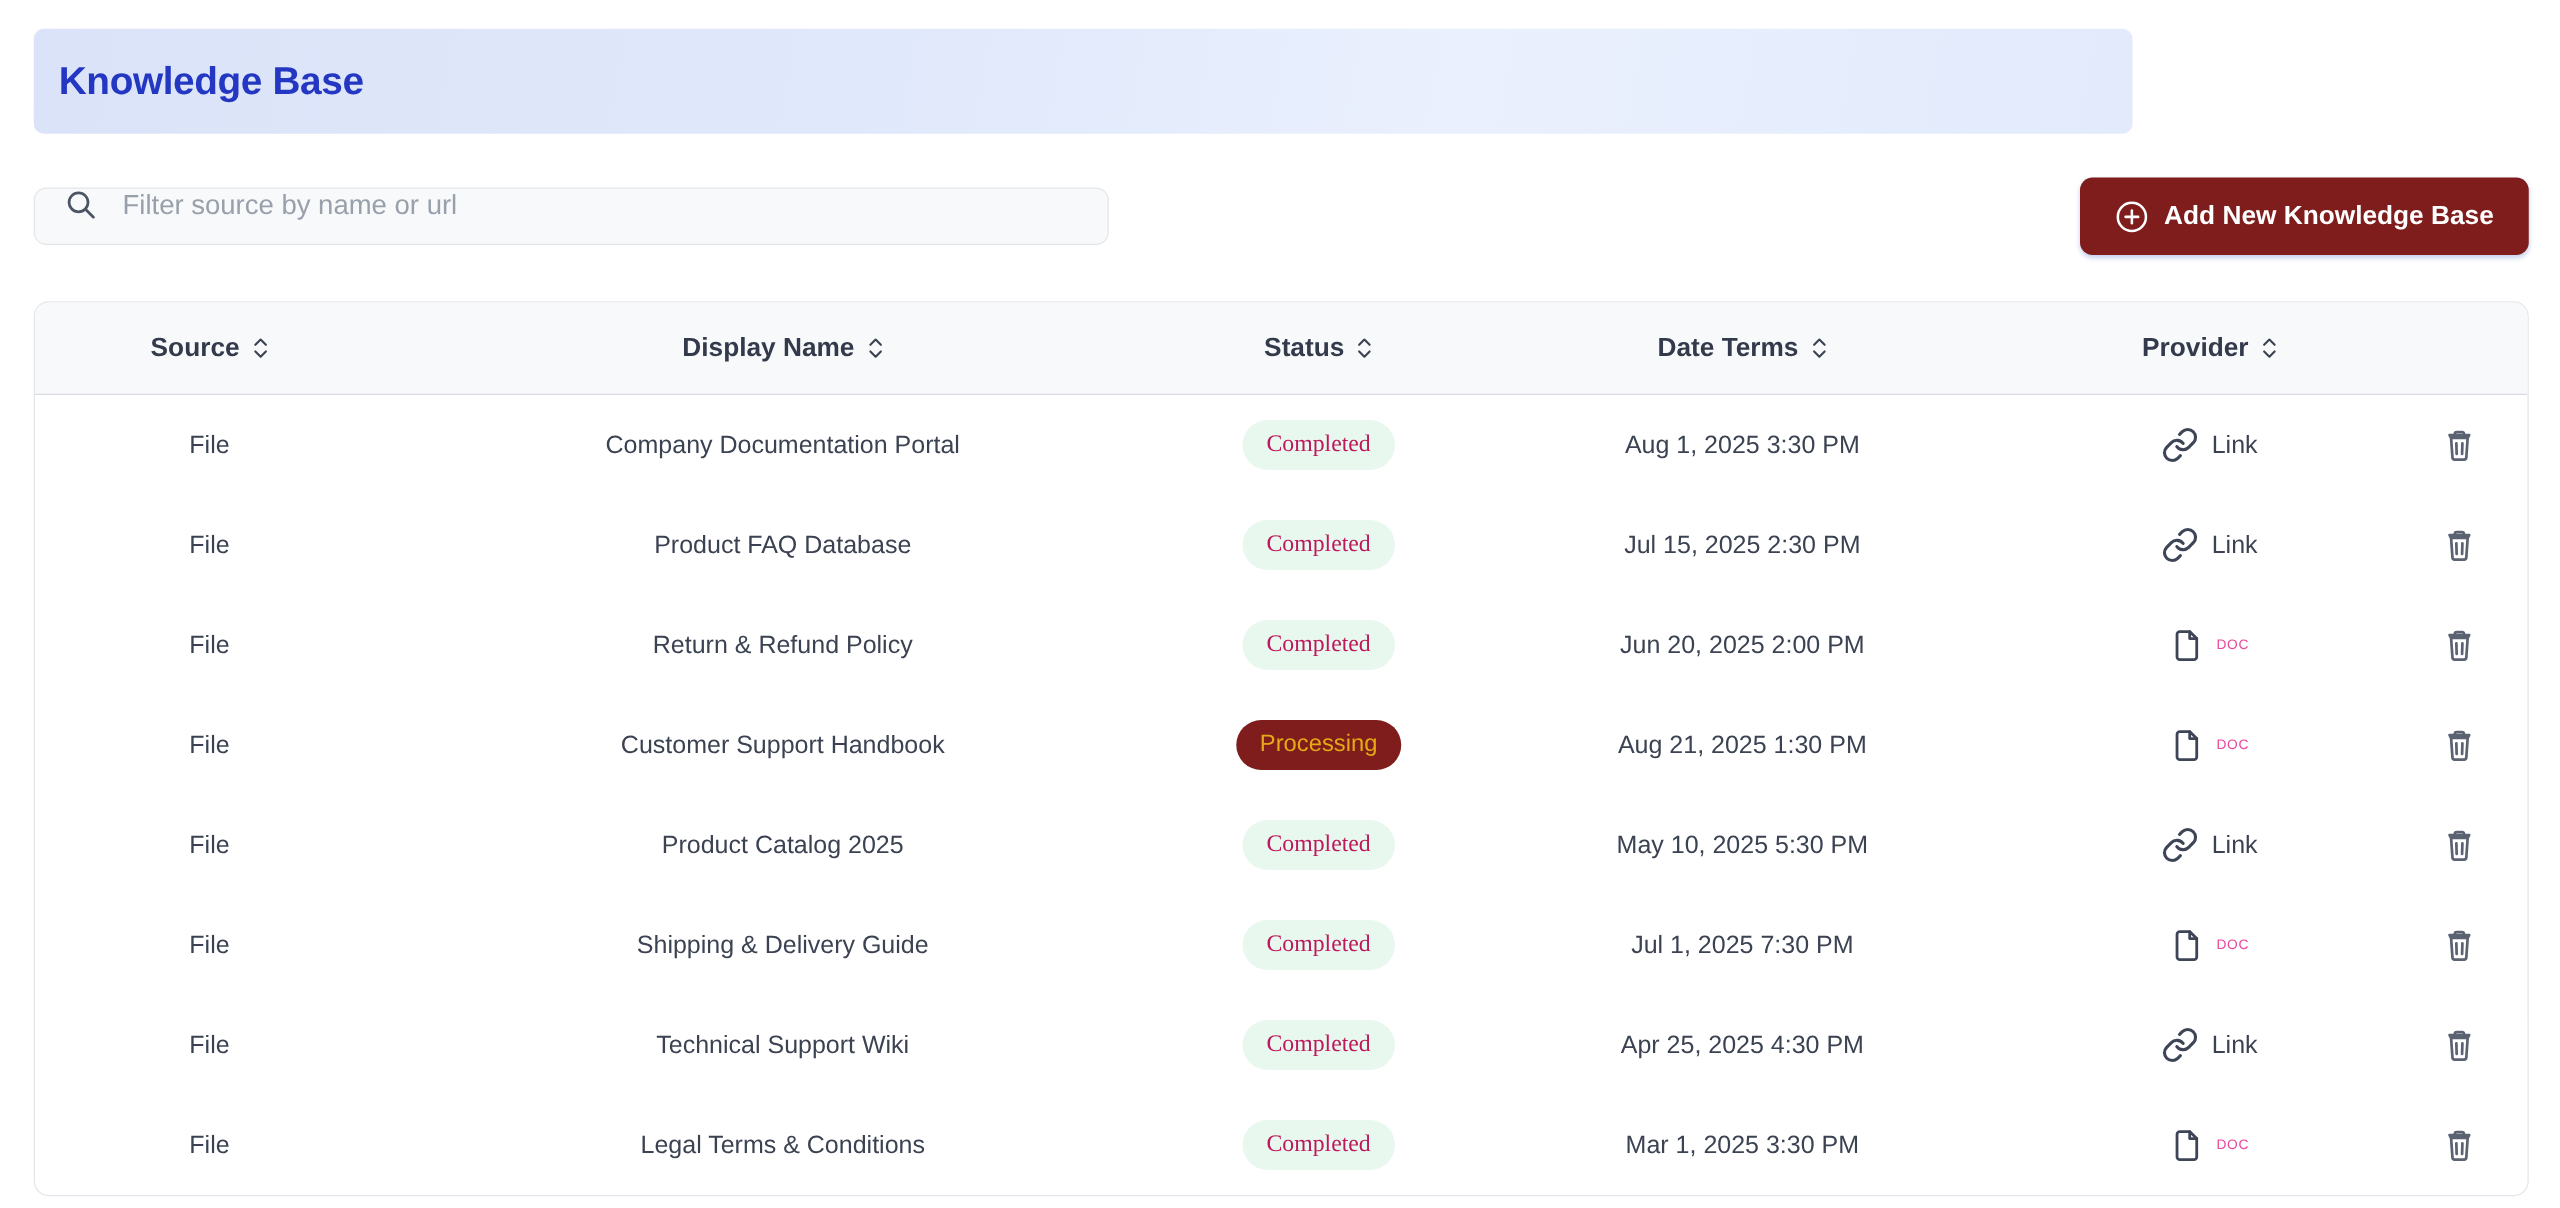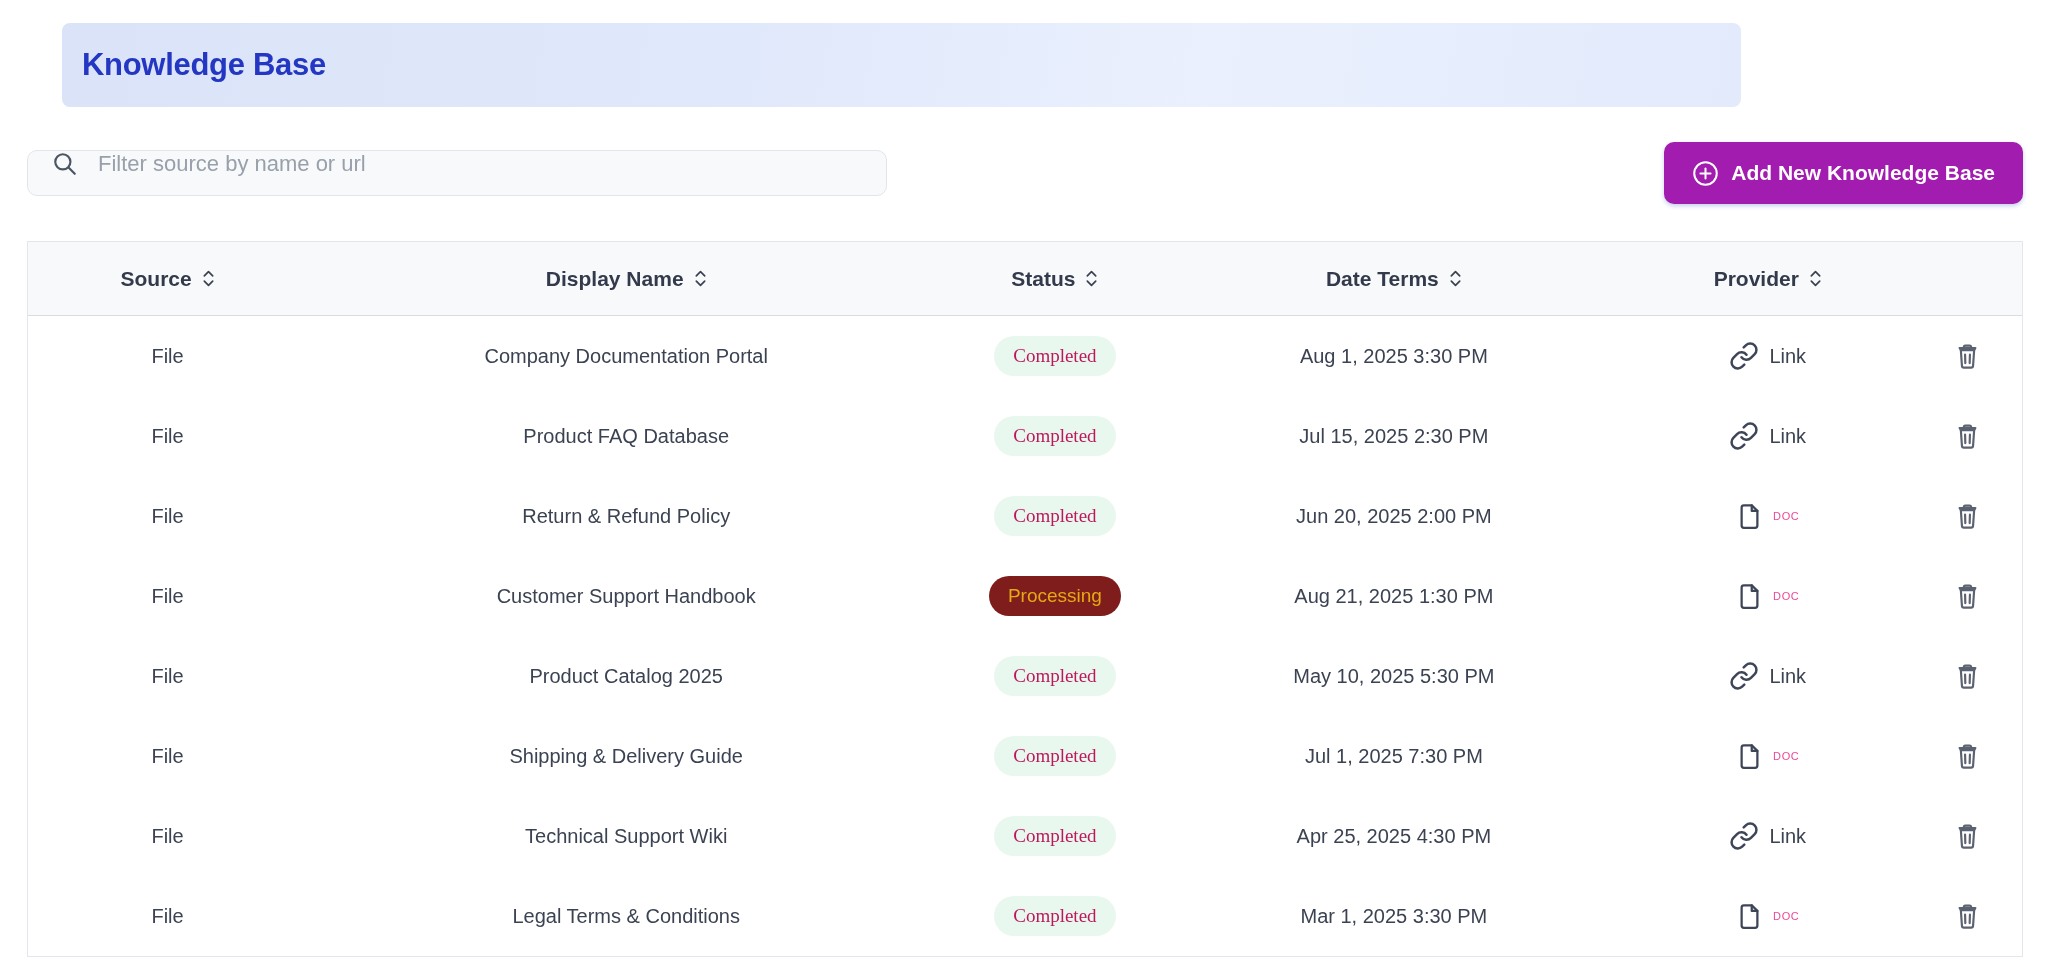--- a/index.html
+++ b/index.html
@@ -12,21 +12,20 @@
   .page { width: 2048px; height: 966px; position: relative; }
 
   
   .banner {
     position: absolute; left: 27px; top: 23px;
     width: 1679px; height: 84px;
     border-radius: 8px;
     background: linear-gradient(100deg, #dbe3f8 0%, #e0e8fb 40%, #eaf0fd 68%, #e2eafc 100%);
     display: flex; align-items: center;
     padding-left: 20px;
-    margin-left: 35px;
   }
   .banner h1 {
     font-size: 31px; font-weight: bold;
     color: #2337c3; letter-spacing: -0.3px;
   }
 
   
   .toolbar {
     position: absolute; left: 27px; top: 142px;
     width: 1996px; height: 62px;
@@ -42,35 +41,35 @@
   }
   .filter-box svg { flex: 0 0 auto; }
   .filter-input {
     border: none; outline: none; background: transparent;
     font-family: "Liberation Sans", sans-serif;
     font-size: 22px; color: #3b4252; width: 100%;
   }
   .filter-input::placeholder { color: #98a0ab; }
   .add-btn {
     height: 62px; padding: 0 28px;
-    background: #a21caf; color: #ffffff;
+    background: #7f1d1d; color: #ffffff;
     border: none; border-radius: 10px;
     font-family: "Liberation Sans", sans-serif;
     font-size: 21px; font-weight: bold;
     display: flex; align-items: center; gap: 12px;
     cursor: pointer;
     box-shadow: 0 2px 4px rgba(19,65,181,0.25);
   }
 
   
   .kb-table {
     position: absolute; left: 27px; top: 241px;
     width: 1996px;
     border: 1px solid #e3e6ea;
-    border-radius: 0;
+    border-radius: 12px;
     background: #ffffff;
     overflow: hidden;
   }
   .t-row {
     display: grid;
     grid-template-columns: 14% 32% 11% 23% 14.5% 5.5%;
     align-items: center;
   }
   .t-head {
     height: 74px;

